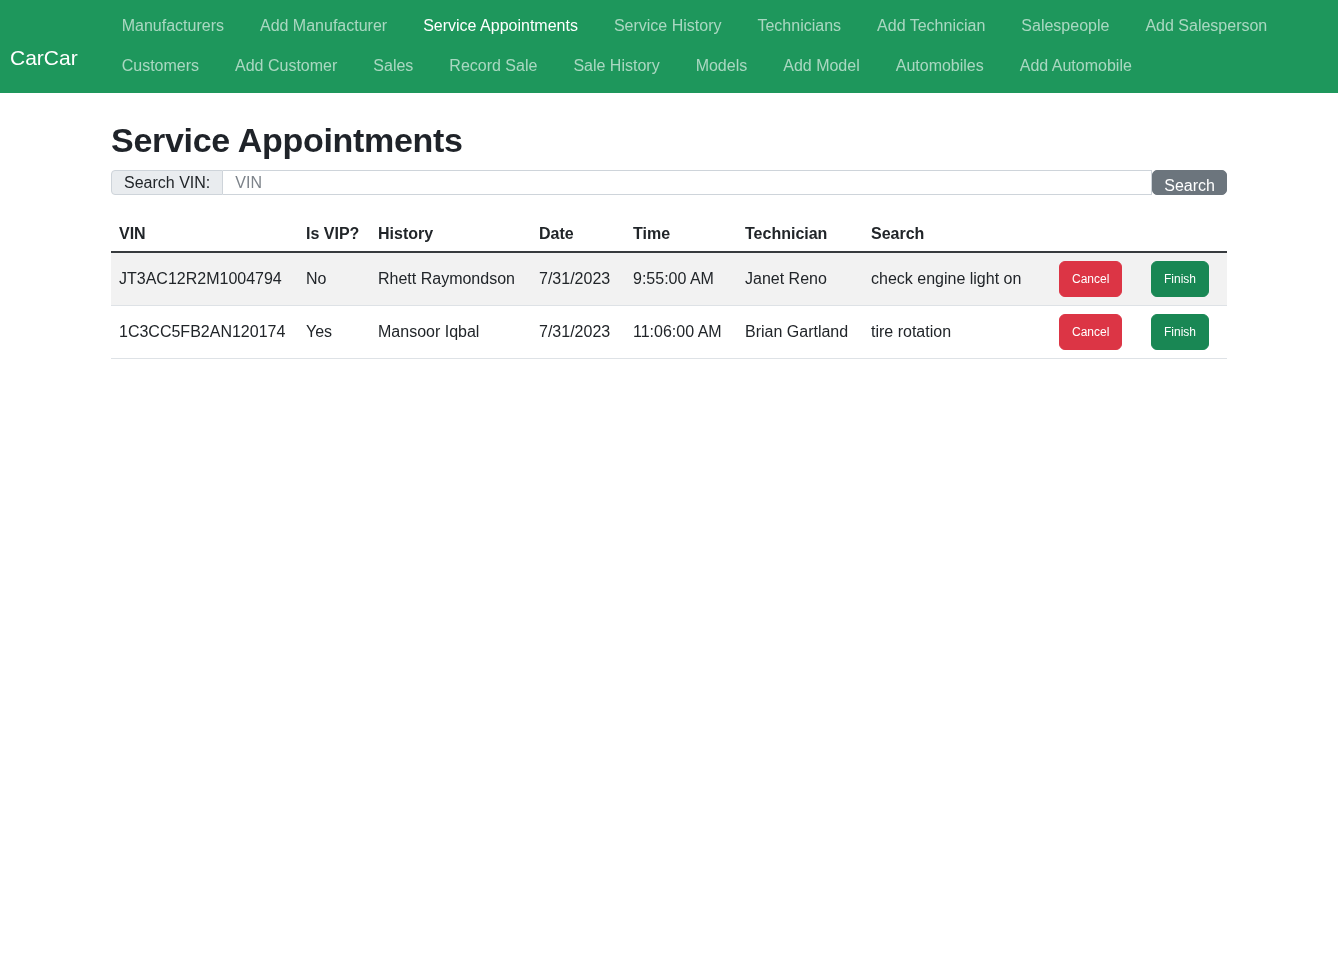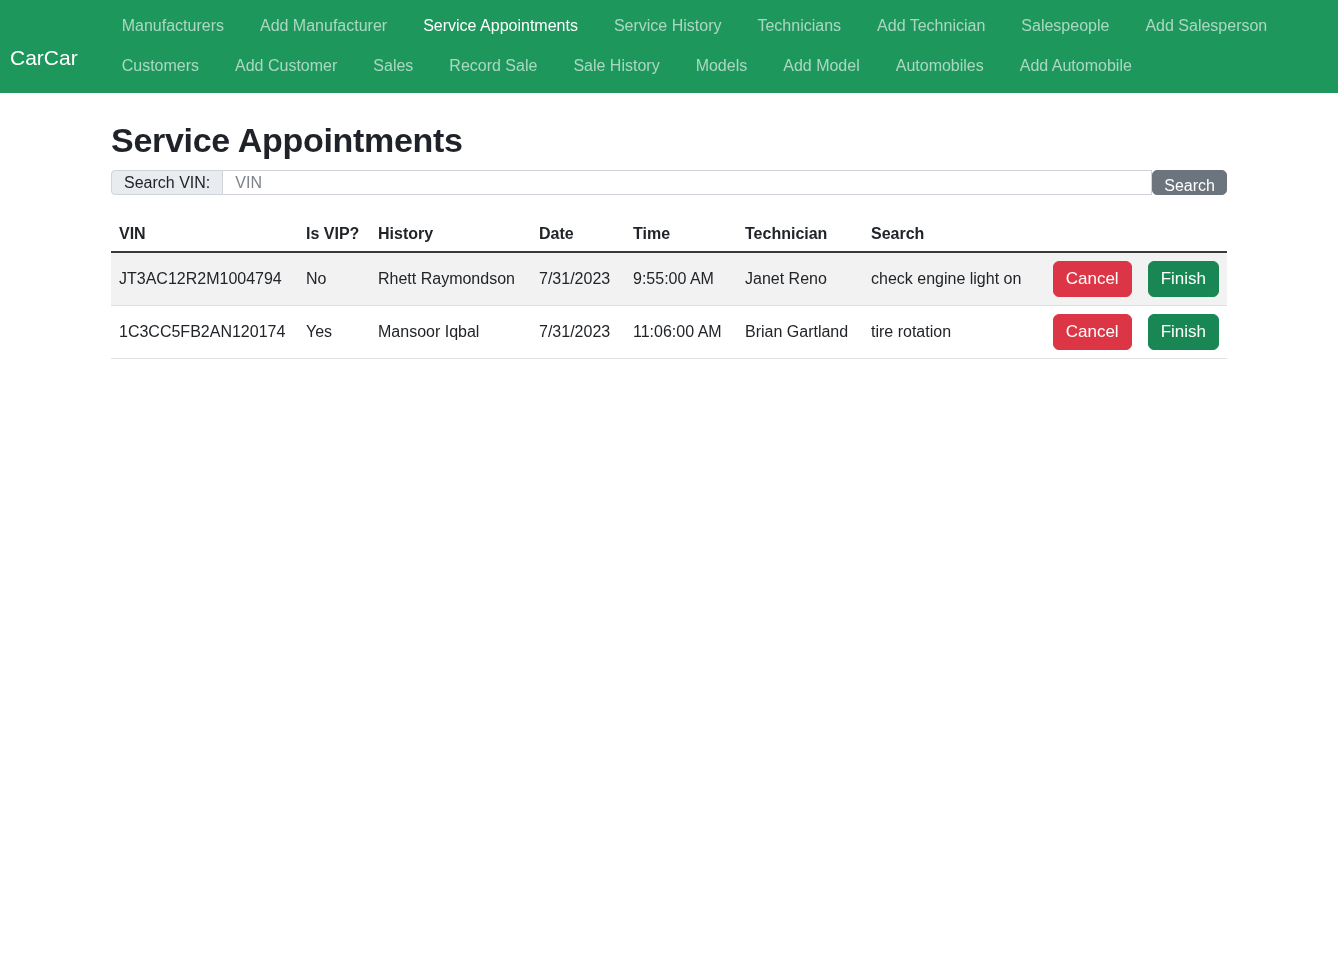--- a/index.html
+++ b/index.html
@@ -119,21 +119,21 @@
     vertical-align: middle;
     white-space: nowrap;
   }
   table.appointments tbody tr:nth-child(odd) { background: rgba(0,0,0,0.05); }
 
   .btn {
     display: inline-block;
     border: 1px solid transparent;
     border-radius: 6px;
     padding: 6px 12px;
-    font-size: 17px;
+    font-size: 12px;
     line-height: 22px;
     font-family: "Liberation Sans", sans-serif;
     color: #fff;
     cursor: pointer;
   }
   .btn-cancel { background: var(--cancel-bg, #dc3545); border-color: var(--cancel-bg, #dc3545); }
   .btn-finish { background: var(--finish-bg, #198754); border-color: var(--finish-bg, #198754); }
 
   
   col.c-vin { width: 187px; }

